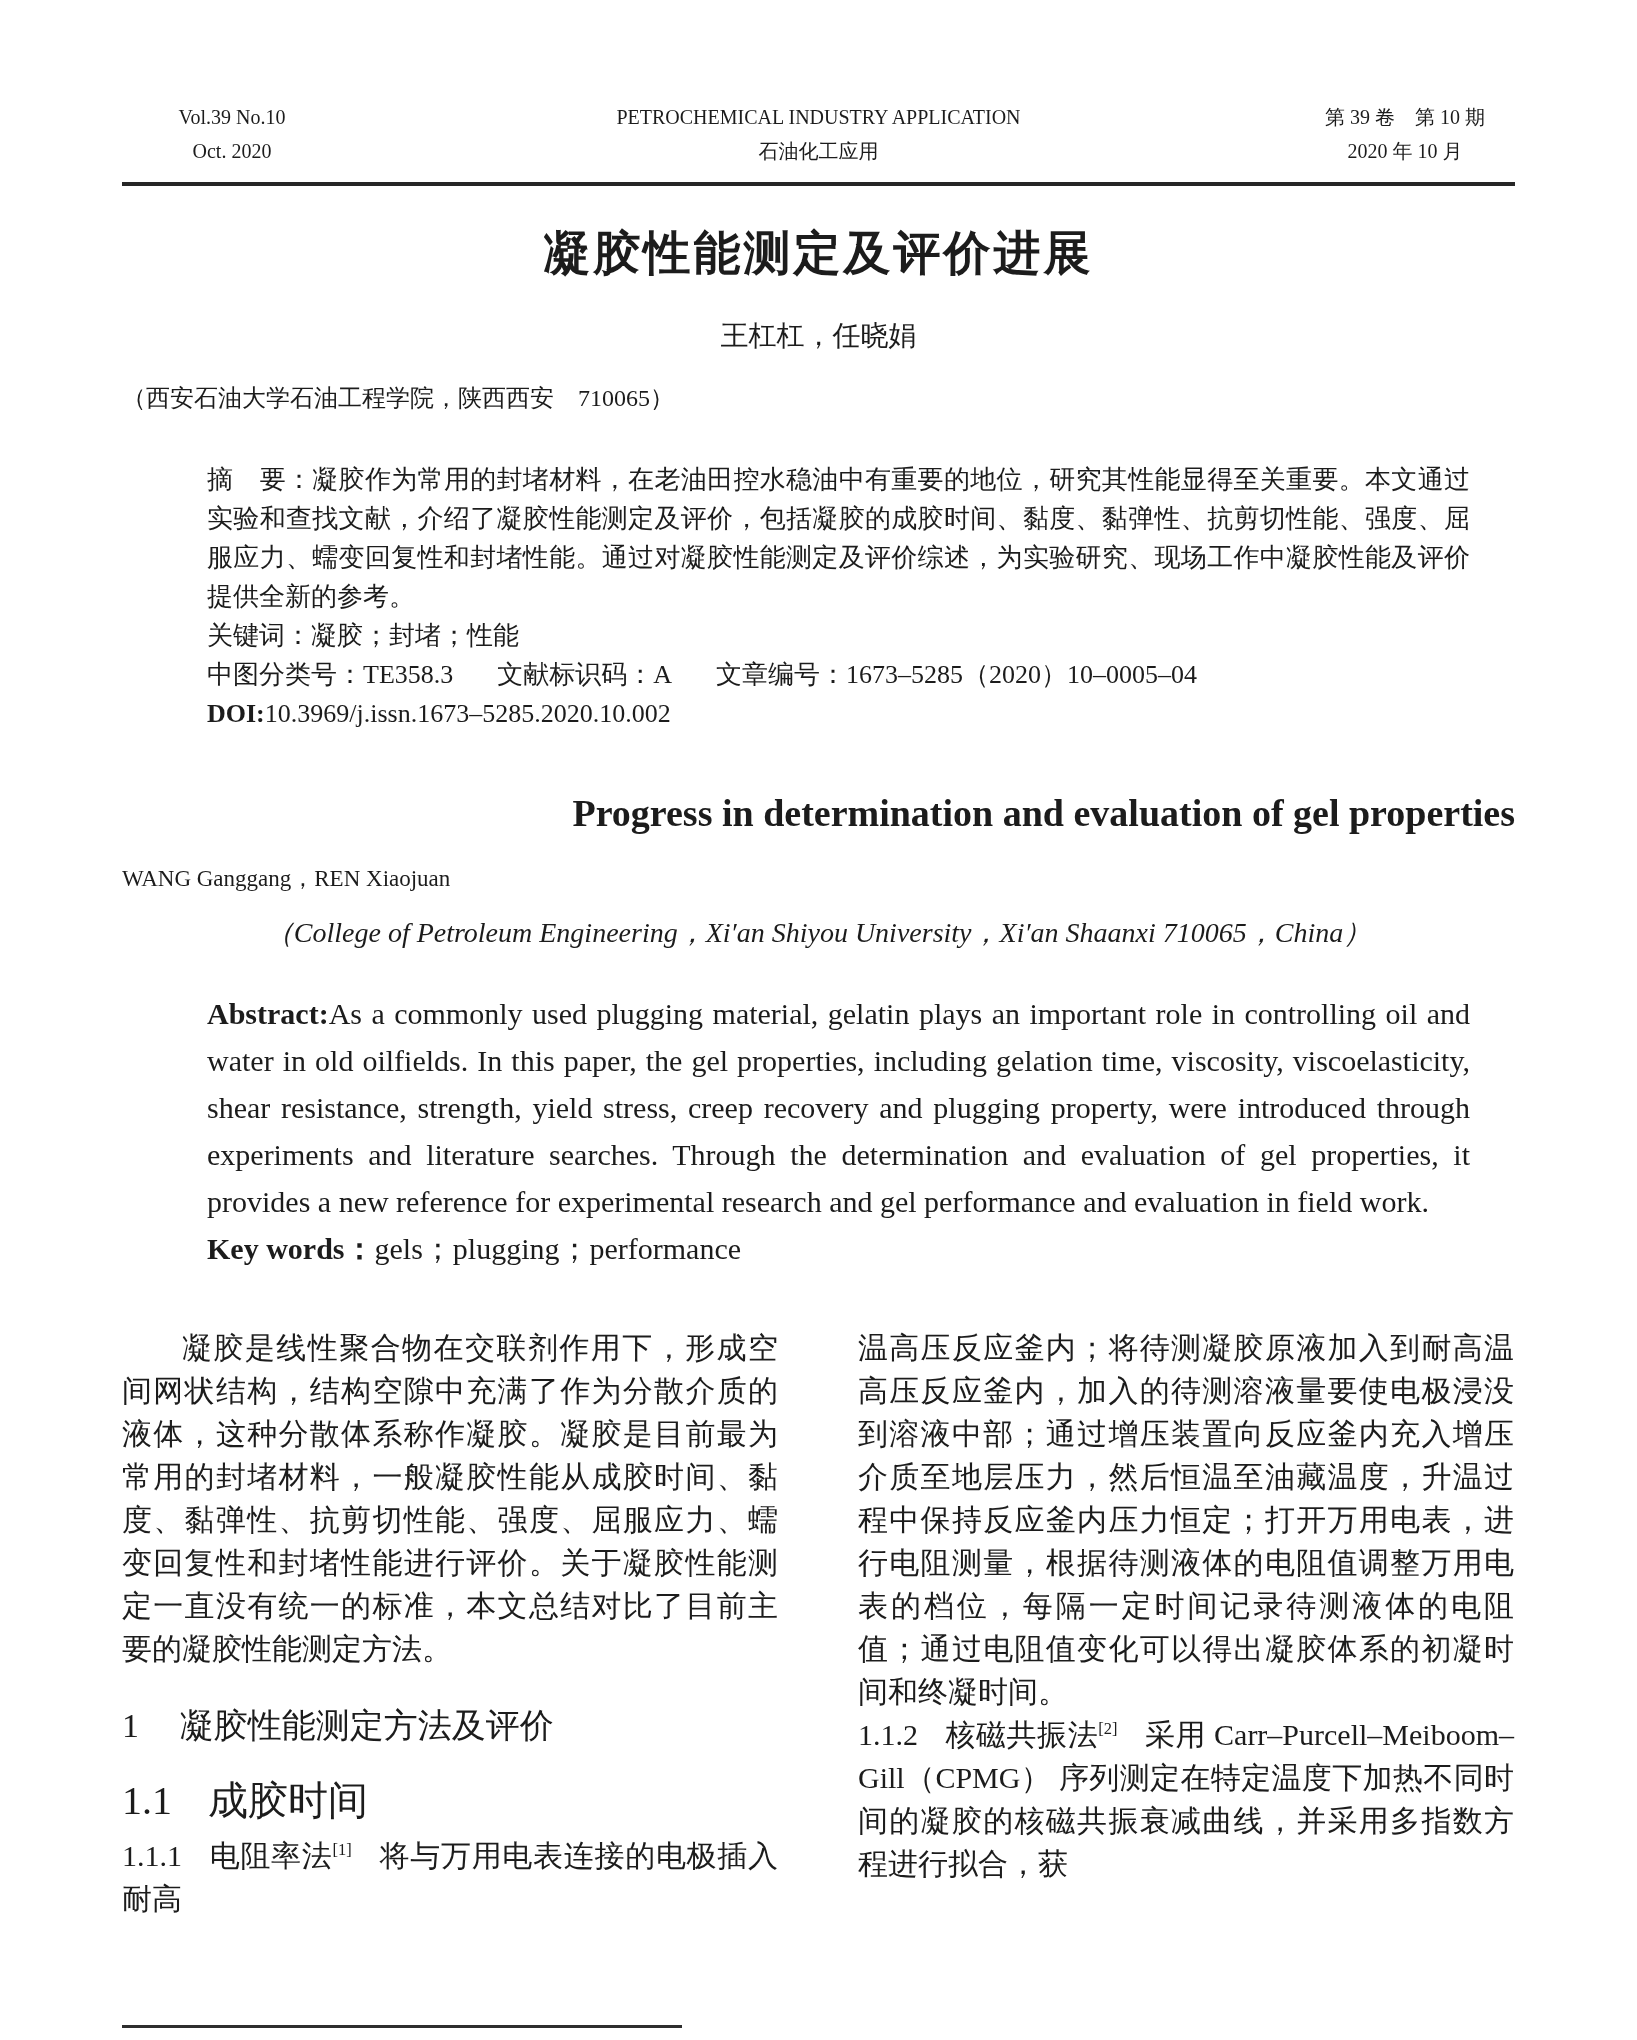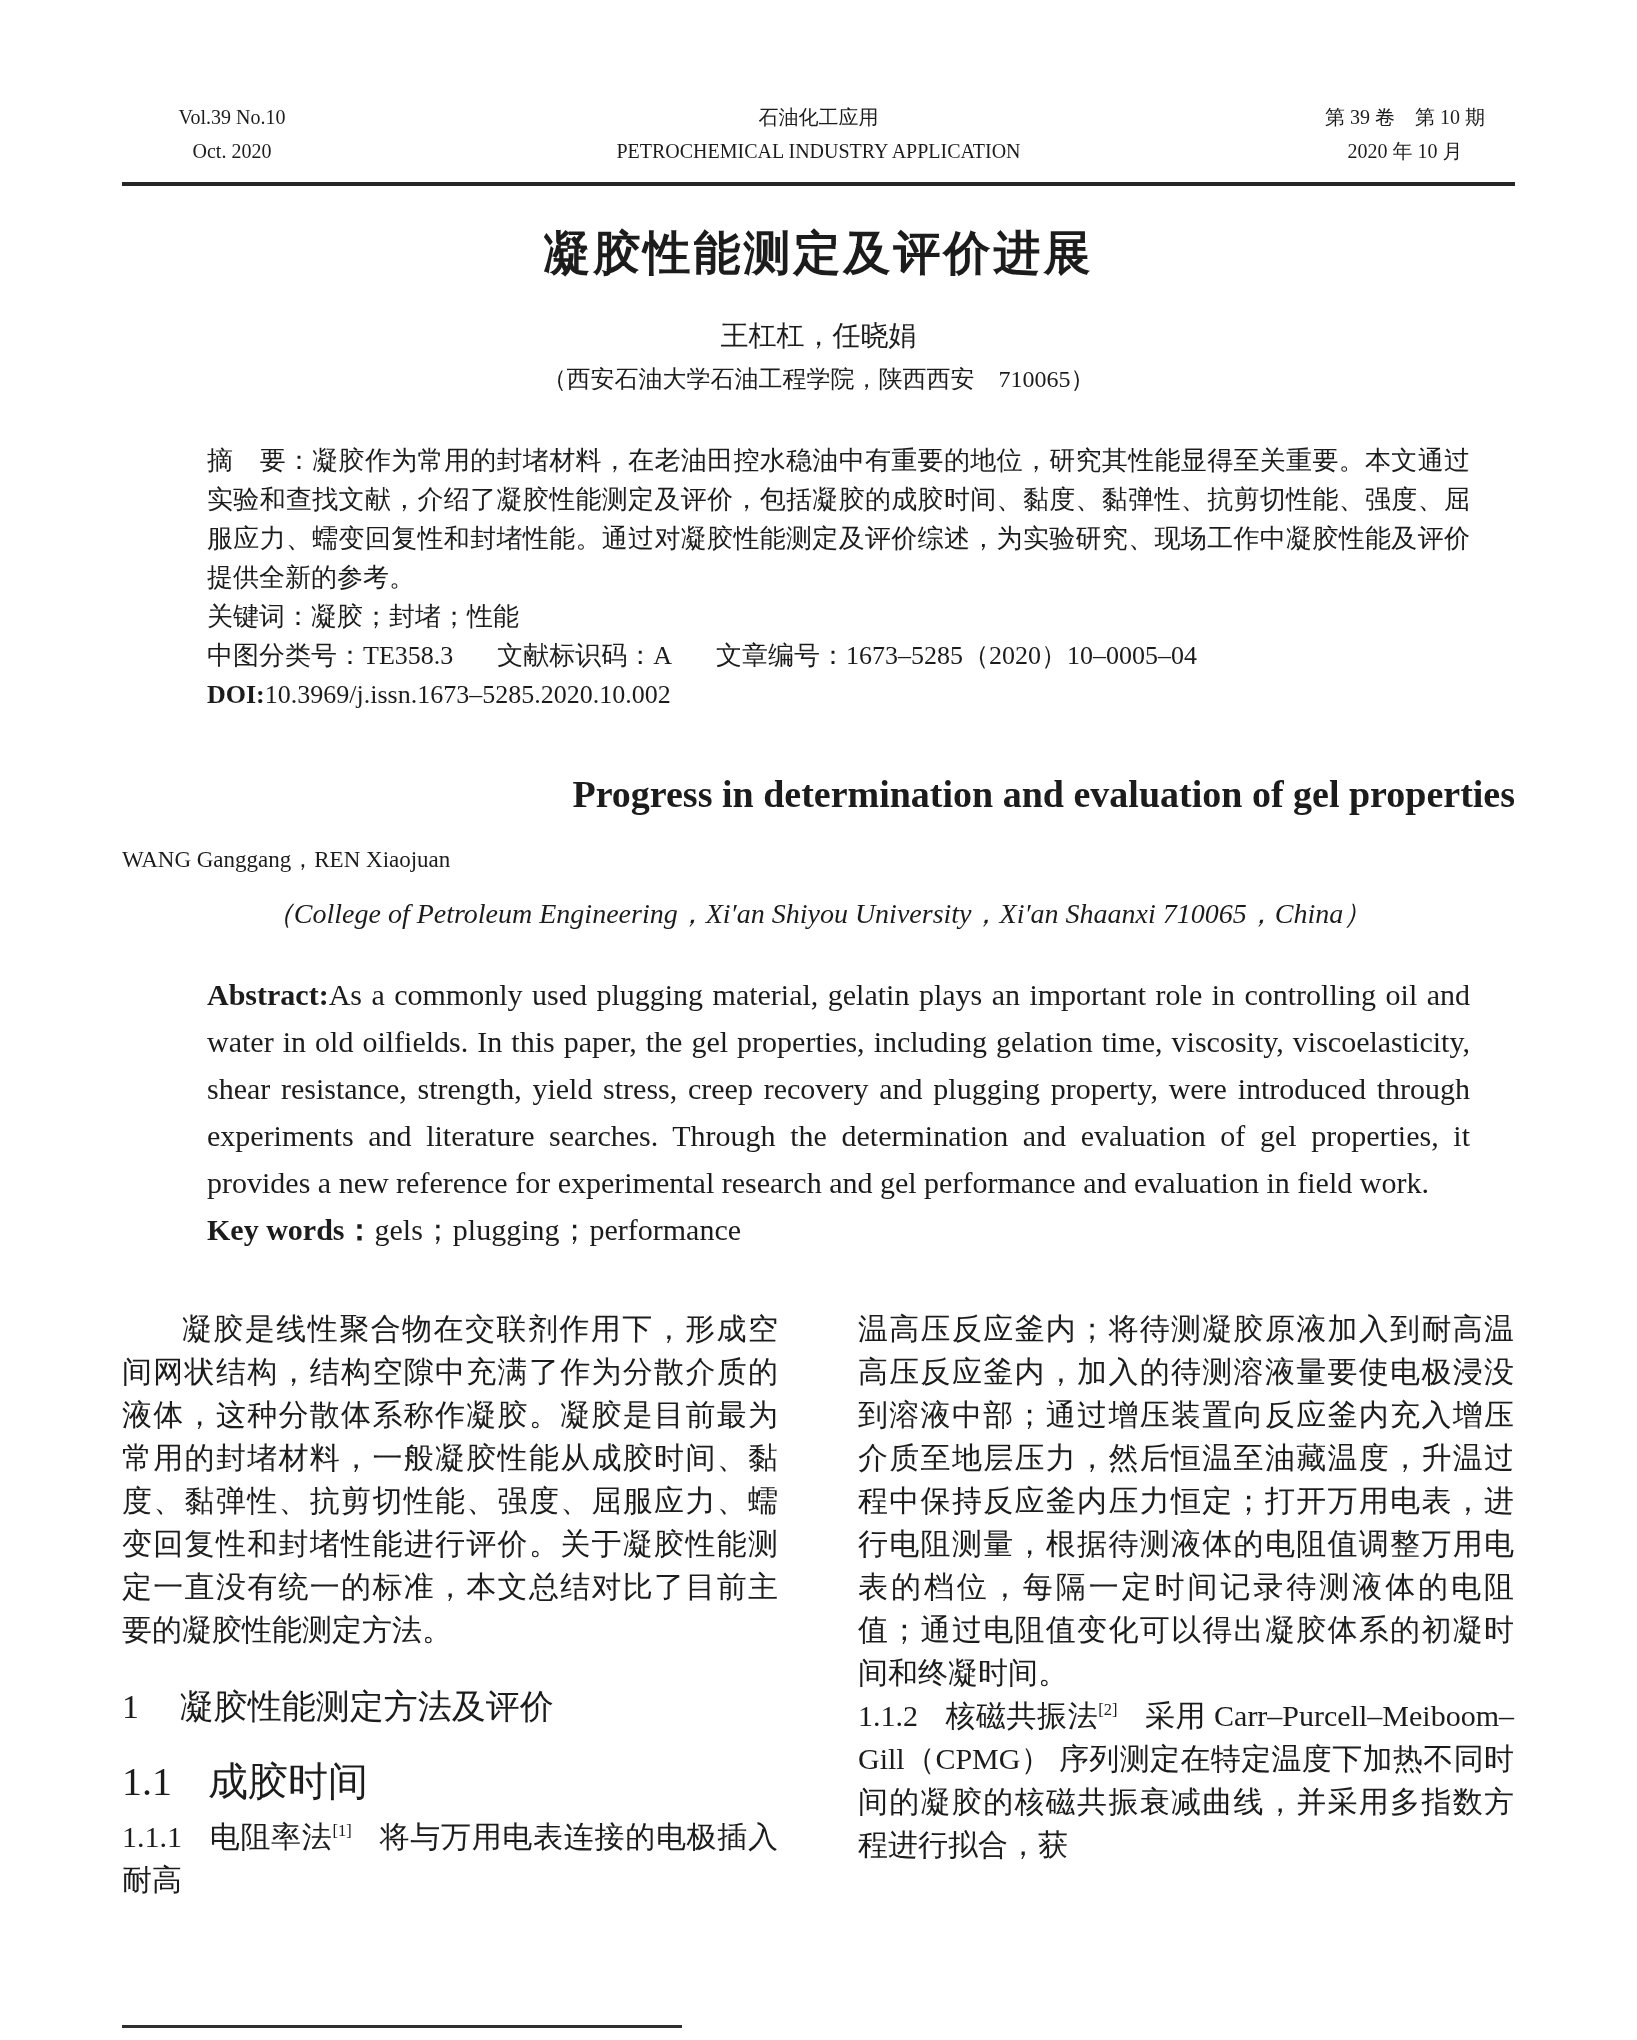--- a/index.html
+++ b/index.html
@@ -36,21 +36,21 @@
 
   
   .title-zh {
     text-align: center;
     font-size: 47px;
     font-weight: bold;
     letter-spacing: 3px;
     margin-top: 36px;
   }
   .authors-zh { text-align: center; font-size: 28px; margin-top: 32px; }
-  .affil-zh   { text-align: center; font-size: 24px; margin-top: 8px; }
+  .affil-zh   { text-align: left; font-size: 24px; margin-top: 27px; }
 
   
   .meta-zh {
     margin: 46px 45px 0 85px;
     font-size: 26px;
     line-height: 39px;
   }
   .meta-zh p { margin: 0; }
   .abstract-zh-p { text-align: justify; }
   .label-strong { font-weight: bold; }
@@ -123,22 +123,22 @@
 <body>
 
 <div class="page">
 
   <div class="journal-header">
     <div class="jh-cell jh-left">
       <div>Vol.39 No.10</div>
       <div>Oct. 2020</div>
     </div>
     <div class="jh-cell jh-center">
+      <div>PETROCHEMICAL INDUSTRY APPLICATION</div>
       <div>石油化工应用</div>
-      <div>PETROCHEMICAL INDUSTRY APPLICATION</div>
     </div>
     <div class="jh-cell jh-right">
       <div>第 39 卷　第 10 期</div>
       <div>2020 年 10 月</div>
     </div>
   </div>
   <div class="header-rule"></div>
 
   <div class="title-zh">凝胶性能测定及评价进展</div>
   <div class="authors-zh">王杠杠，任晓娟</div>

